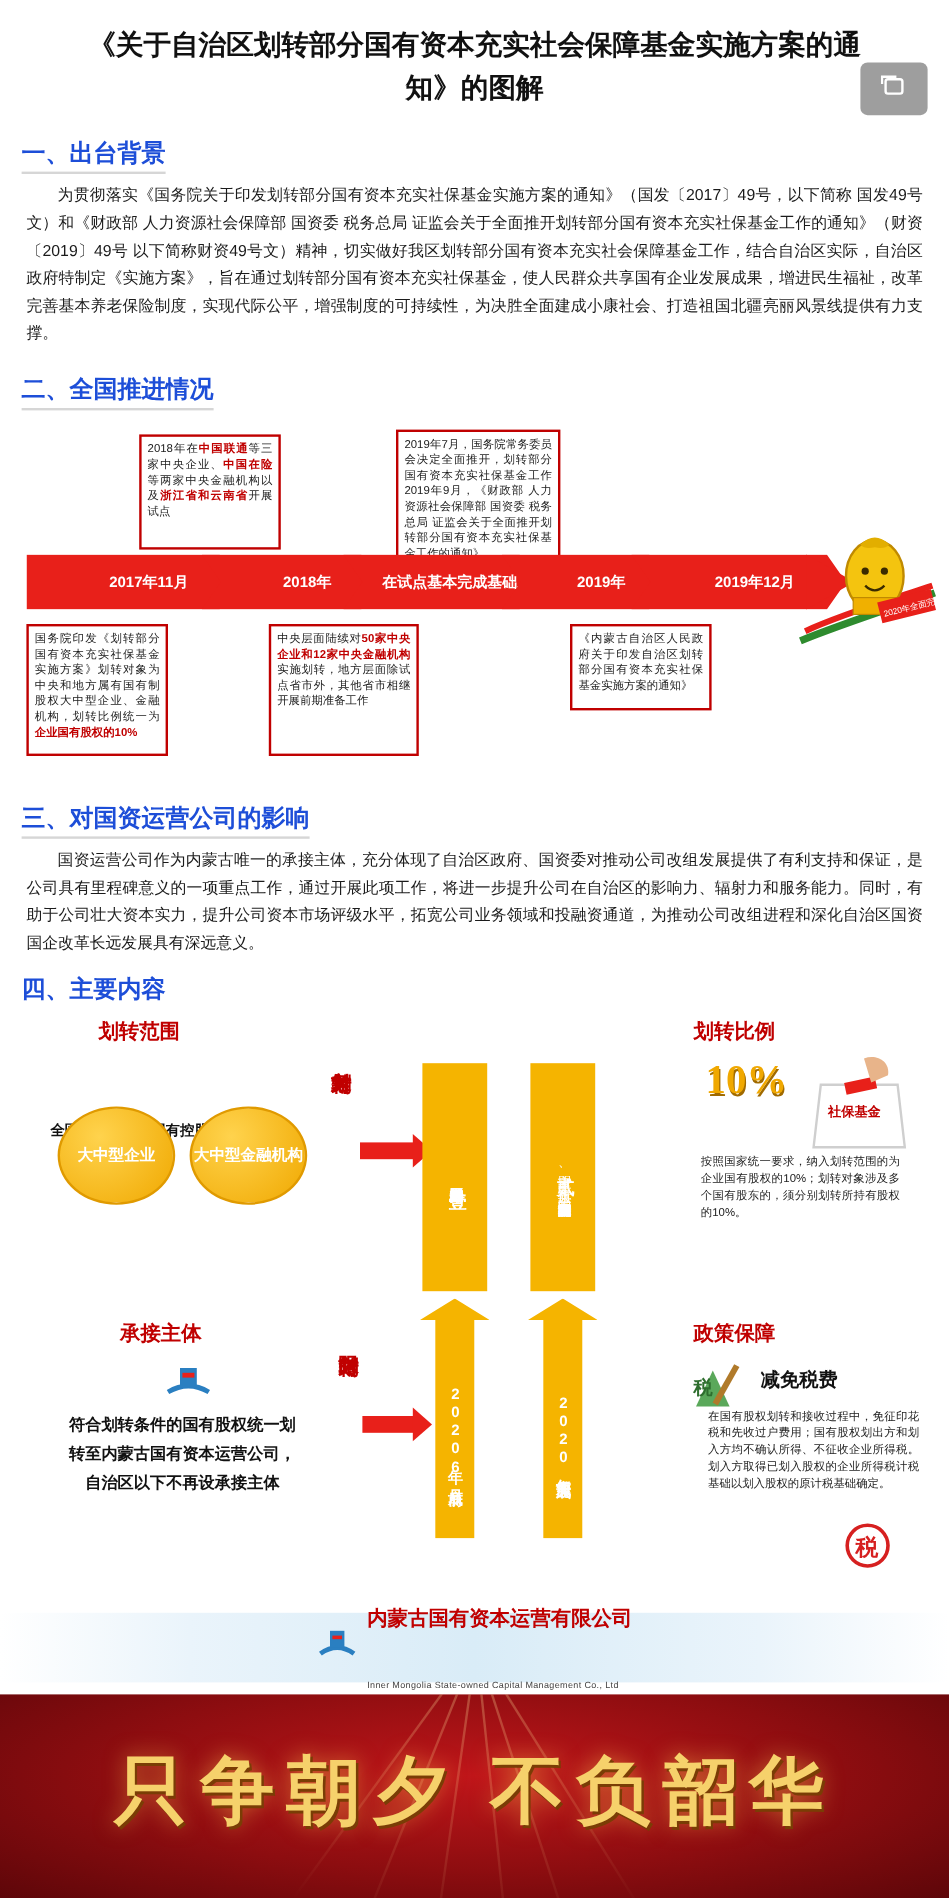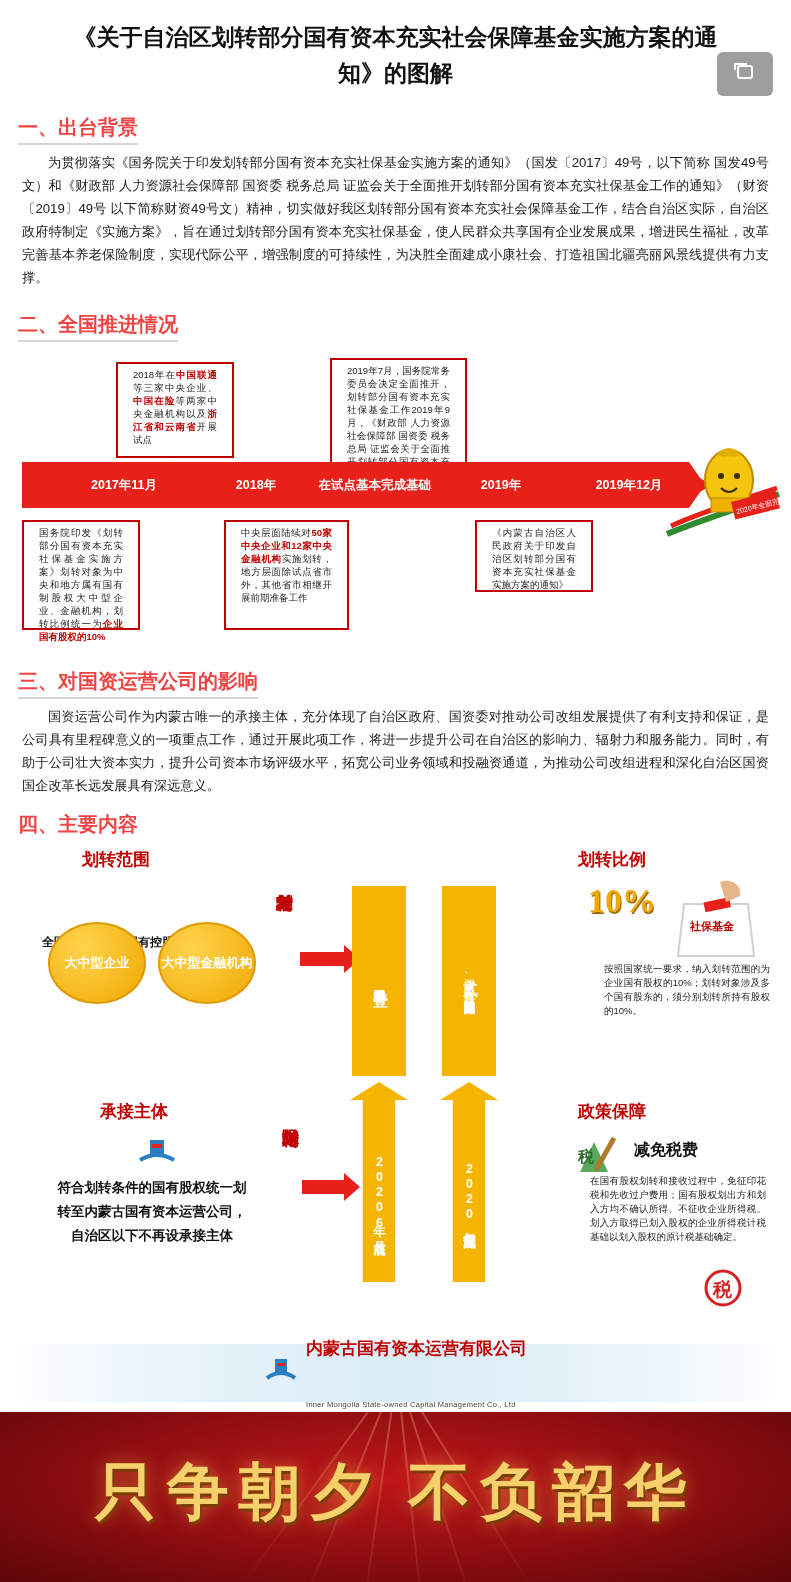--- a/index.html
+++ b/index.html
@@ -34,21 +34,21 @@
   }
   .float-btn svg{stroke:#fff;fill:none;stroke-width:2;}
   #btn-window{right:18px;top:52px;}
   #btn-download{right:18px;top:1352px;}
 
   
   .sec-h{
     font-family:Liberation Serif, serif;
     font-weight:bold;
     font-size:20px;
-    color:#ef4444;
+    color:#1d4ed8;
     margin:14px 0 6px 18px;
   }
   .sec-h.under{
     display:inline-block;
     border-bottom:2px solid #d6d6d6;
     padding-bottom:2px;
   }
   .para{
     font-size:13.2px;
     line-height:23px;
@@ -61,21 +61,21 @@
 
   
   .sec2{position:relative;height:300px;margin-top:6px;}
   .note{
     position:absolute;
     border:2px solid #c00000;
     background:#fff;
     font-size:9.5px;
     line-height:13px;
     color:#1b1b1b;
-    padding:4px 15px;
+    padding:4px 5px;
     box-sizing:border-box;
     text-align:justify;
   }
   .note .rd{color:#c00000;font-weight:bold;}
   .arrowbar{
     position:absolute;left:22px;top:108px;width:700px;height:46px;
   }
   .chev{
     position:absolute;top:0;height:46px;
     background:#e8201a;
@@ -288,21 +288,21 @@
     <div class="red-h" style="left:578px;top:4px;">划转比例</div>
     <div style="position:absolute;left:588px;top:38px;font-size:34px;font-weight:bold;color:#f0a800;text-shadow:1px 2px 0 #a06a00;font-family:'Liberation Serif',serif;">10%</div>
     <div style="position:absolute;left:668px;top:30px;width:96px;height:86px;">
       <svg viewBox="0 0 96 86" width="96" height="86">
         <path d="M16 30 L80 30 L86 82 L10 82 Z" fill="#fff" stroke="#cfcfcf" stroke-width="2"></path>
         <rect x="36" y="26" width="26" height="10" fill="#e8201a" transform="rotate(-12 48 30)"></rect>
         <path d="M52 8 C62 4 74 10 72 22 L58 28 Z" fill="#e8b48a"></path>
         <text x="22" y="56" font-size="11" fill="#c00000" font-weight="bold">社保基金</text>
       </svg>
     </div>
-    <div class="small-p" style="left:604px;top:118px;width:166px;">按照国家统一要求，纳入划转范围的为企业国有股权的10%；划转对象涉及多个国有股东的，须分别划转所持有股权的10%。</div>
+    <div class="small-p" style="left:584px;top:118px;width:166px;">按照国家统一要求，纳入划转范围的为企业国有股权的10%；划转对象涉及多个国有股东的，须分别划转所持有股权的10%。</div>
 
     <div class="red-h" style="left:100px;top:256px;">承接主体</div>
     <div style="position:absolute;left:136px;top:292px;width:42px;height:36px;">
       <svg viewBox="0 0 42 36" width="42" height="36">
         <path d="M4 24 Q21 14 38 24" stroke="#2a7fc1" stroke-width="4" fill="none"></path>
         <rect x="14" y="4" width="14" height="16" fill="#2a7fc1"></rect>
         <rect x="16" y="8" width="10" height="4" fill="#e8201a"></rect>
       </svg>
     </div>
     <div class="ctr-p" style="left:52px;top:332px;width:200px;">符合划转条件的国有股权统一划转至内蒙古国有资本运营公司，自治区以下不再设承接主体</div>

